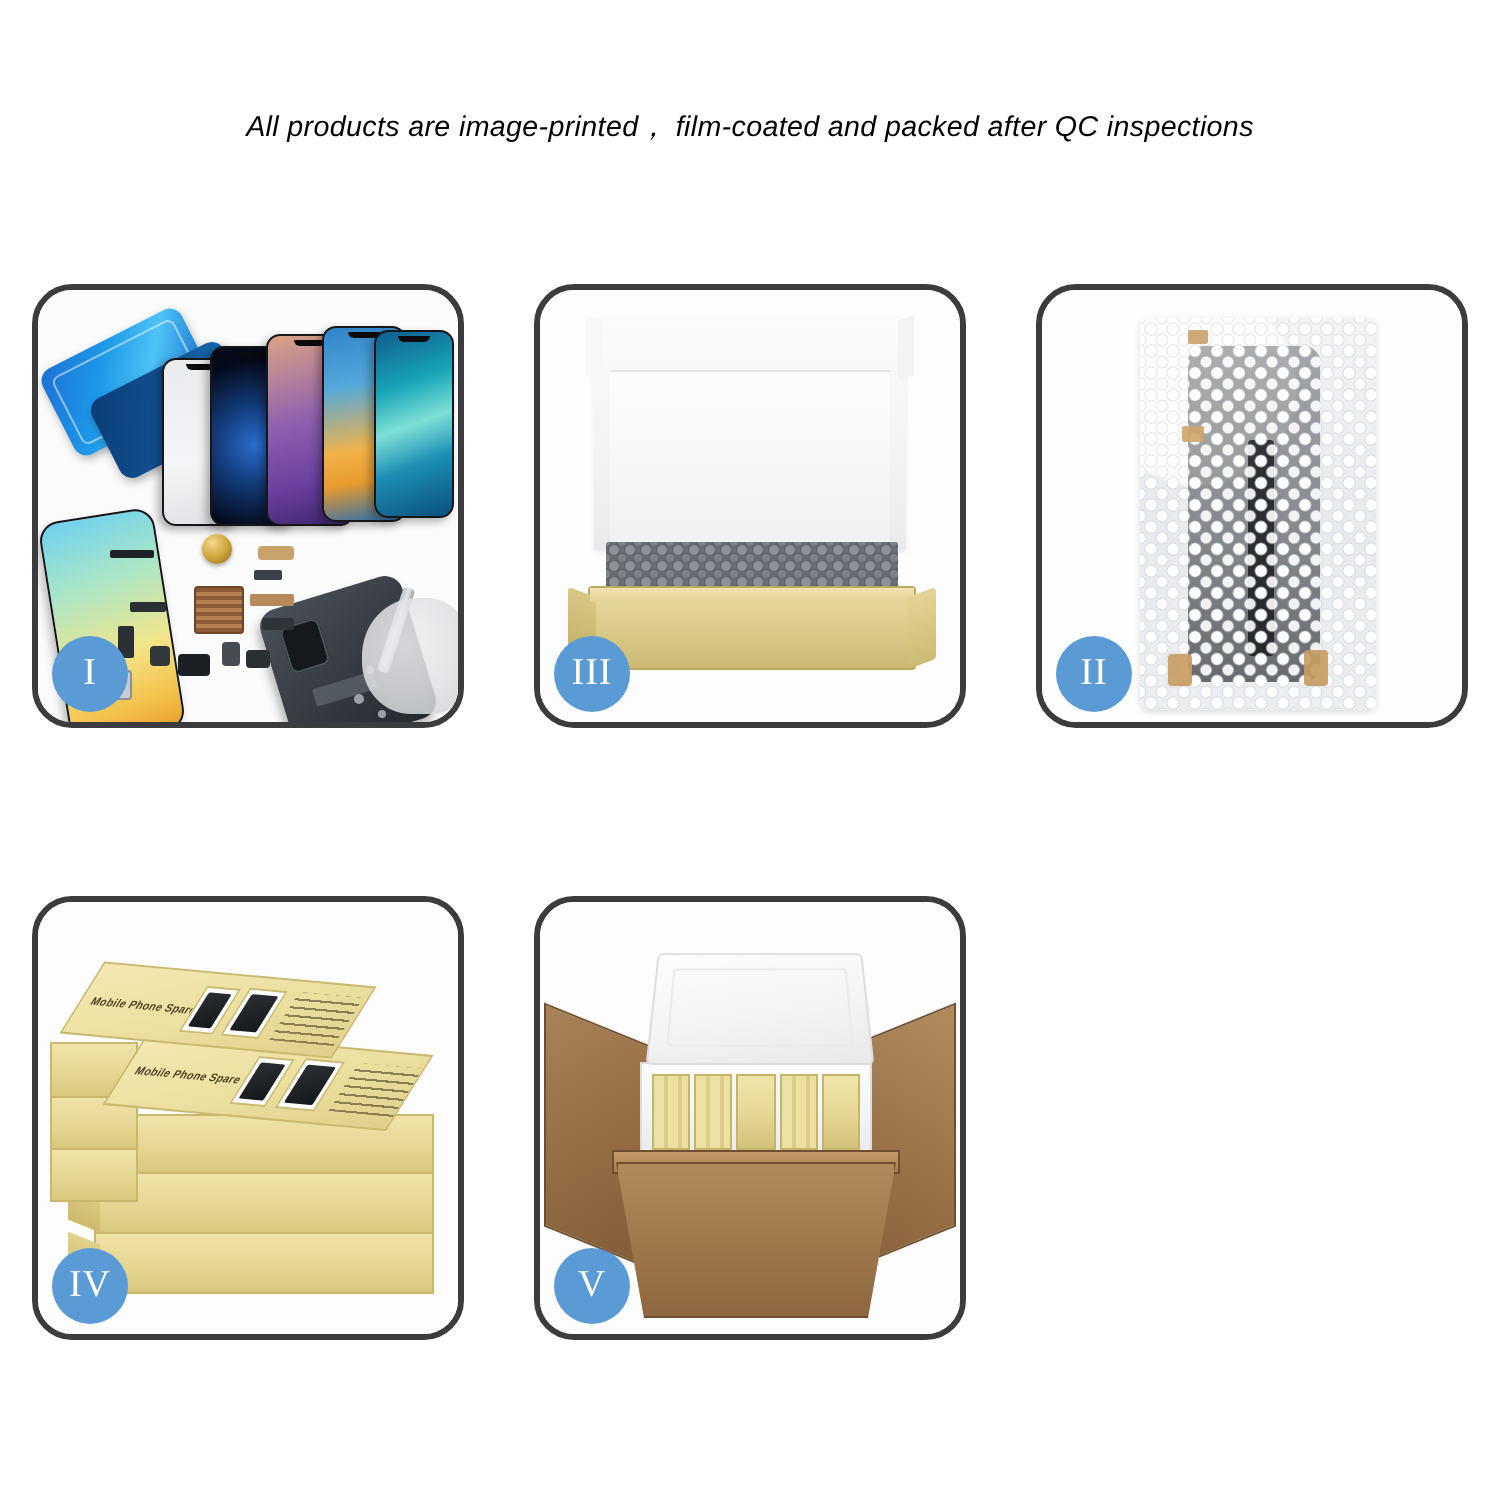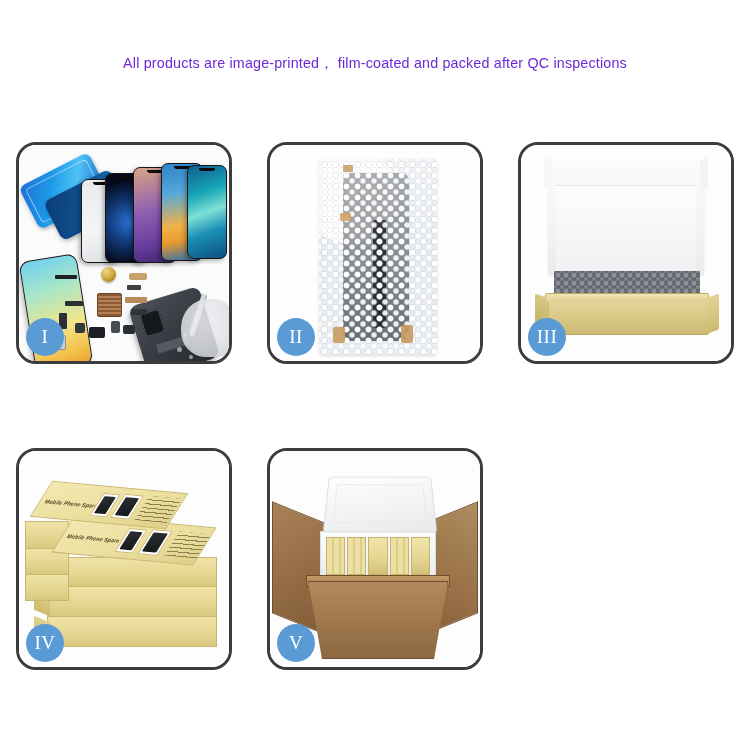--- a/index.html
+++ b/index.html
@@ -28,23 +28,24 @@
     letter-spacing: 2.2px;
     color: #141414;
     line-height: 1.05;
     white-space: nowrap;
   }
 
   .subtitle {
     margin-top: 12px;
     font-size: 14.3px;
     font-weight: 400;
-    color: #6d28d9;
+    color: #000000;
     letter-spacing: 0.18px;
     white-space: nowrap;
+    font-style: italic;
   }
 
   
   .grid {
     position: absolute;
     left: 16px;
     top: 142px;
     width: 718px;
     display: grid;
     grid-template-columns: repeat(3, 216px);
@@ -510,47 +511,47 @@
         <div class="comp screw2"></div>
         <div class="comp screw3"></div>
         <div class="tweezer"></div>
         <div class="hand"></div>
       </div>
       <div class="badge">I</div>
     </div>
 
     <div class="panel">
       <div class="panel-photo">
+        <div class="p3-bg"></div>
+        <div class="foam-lid">
+          <div class="foam-inner"></div>
+        </div>
+        <div class="wrap-strip"></div>
+        <div class="kraft-tray">
+          <div class="tray-lip"></div>
+        </div>
+      </div>
+      <div class="badge">III</div>
+    </div>
+
+    <div class="panel">
+      <div class="panel-photo">
         <div class="p2-bg"></div>
         <div class="bubble-bag">
           <div class="inner-part">
             <div class="inner-flex"></div>
           </div>
           <div class="bubbles"></div>
           <div class="tape-a"></div>
           <div class="tape-b"></div>
           <div class="tape-c"></div>
           <div class="tape-d"></div>
         </div>
       </div>
       <div class="badge">II</div>
-    </div>
-
-    <div class="panel">
-      <div class="panel-photo">
-        <div class="p3-bg"></div>
-        <div class="foam-lid">
-          <div class="foam-inner"></div>
-        </div>
-        <div class="wrap-strip"></div>
-        <div class="kraft-tray">
-          <div class="tray-lip"></div>
-        </div>
-      </div>
-      <div class="badge">III</div>
     </div>
 
     <div class="panel">
       <div class="panel-photo">
         <div class="p4-bg"></div>
         <div class="stack">
 
           <div class="sbox" style="left:24px; top:150px; width:170px; height:32px;">
               <div class="side"></div>
             </div>

